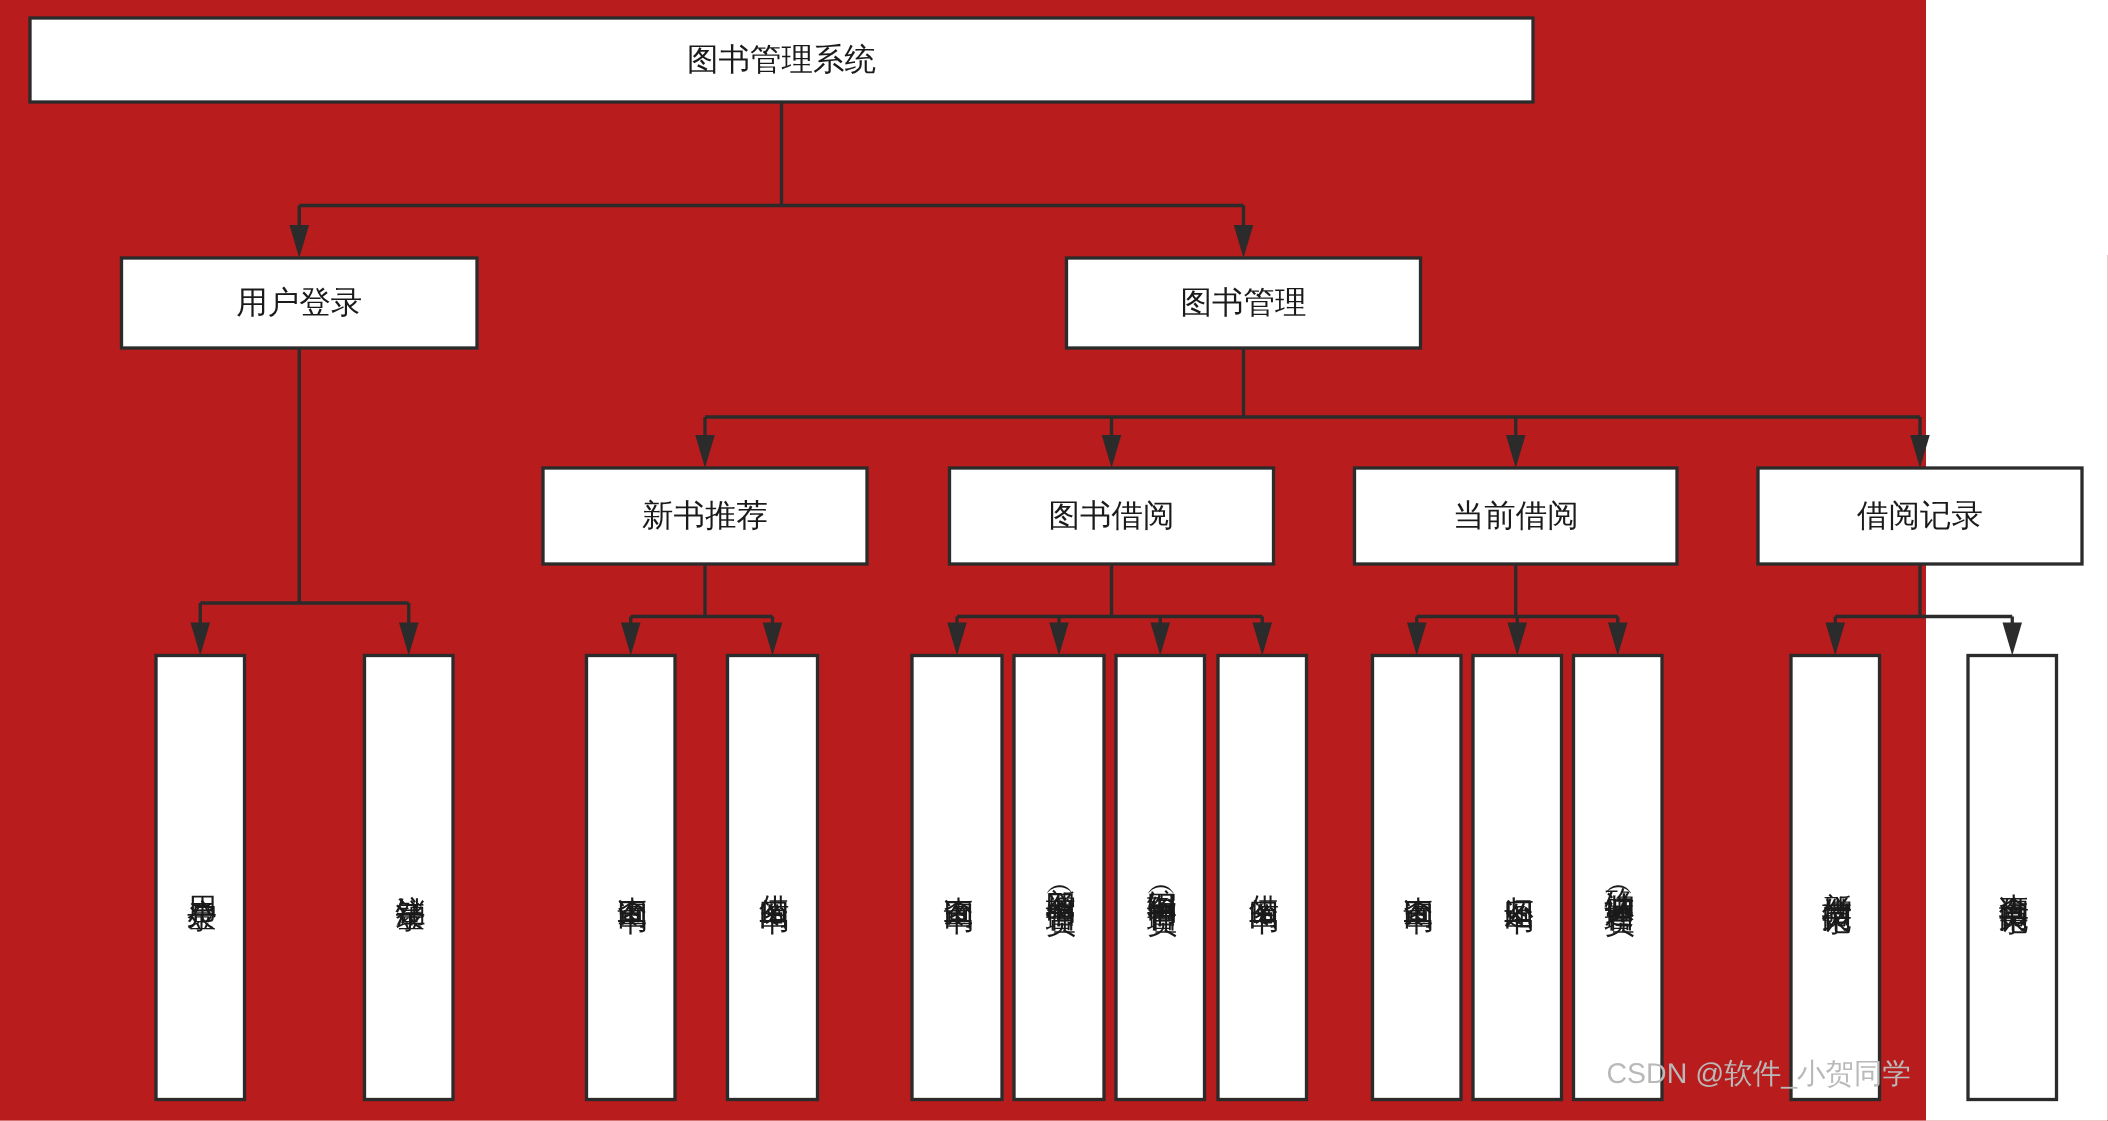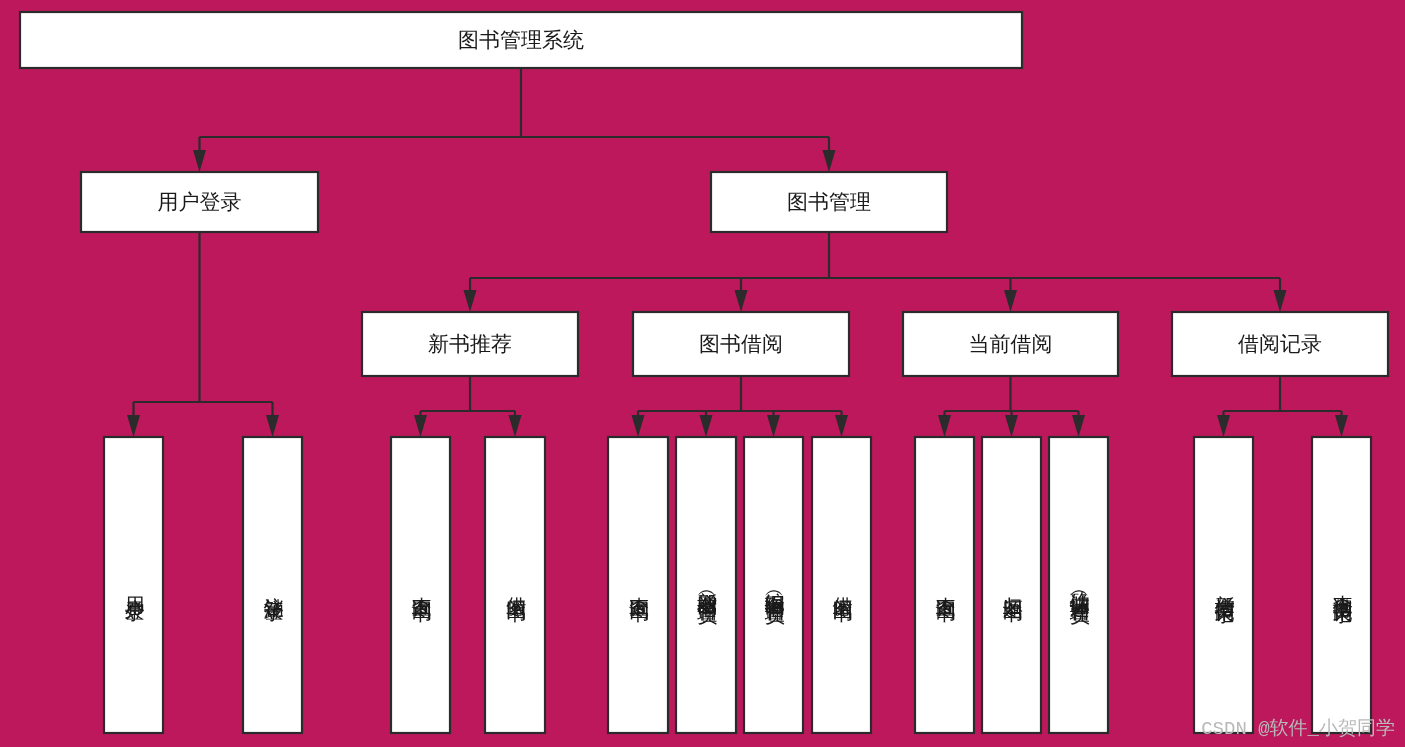--- a/index.html
+++ b/index.html
@@ -9,23 +9,23 @@
     background: #ffffff;
   }
   body {
     width: 1405px;
     height: 747px;
     font-family: "Liberation Sans", "DejaVu Sans", sans-serif;
     overflow: hidden;
   }
   #diagram-root {
     position: relative;
-    width: 1405px;
+    width: 1284px;
     height: 747px;
-    background: #be185d;
+    background: #b91c1c;
   }
   svg.diagram-svg {
     position: absolute;
     top: 0;
     left: 0;
     width: 1405px;
     height: 747px;
     display: block;
   }
   .node-rect {
@@ -56,22 +56,22 @@
     font-size: 20px;
     text-anchor: middle;
     dominant-baseline: middle;
     writing-mode: vertical-rl;
     text-orientation: upright;
     letter-spacing: 2px;
   }
   .watermark-text {
     position: absolute;
     right: 10px;
-    bottom: 6px;
-    font-family: Liberation Mono, monospace;
+    bottom: 18px;
+    font-family: Liberation Sans, sans-serif;
     font-size: 19px;
     color: #b9b9b9;
     white-space: nowrap;
     user-select: none;
     pointer-events: none;
   }
 </style>
 </head>
 <body>
 

